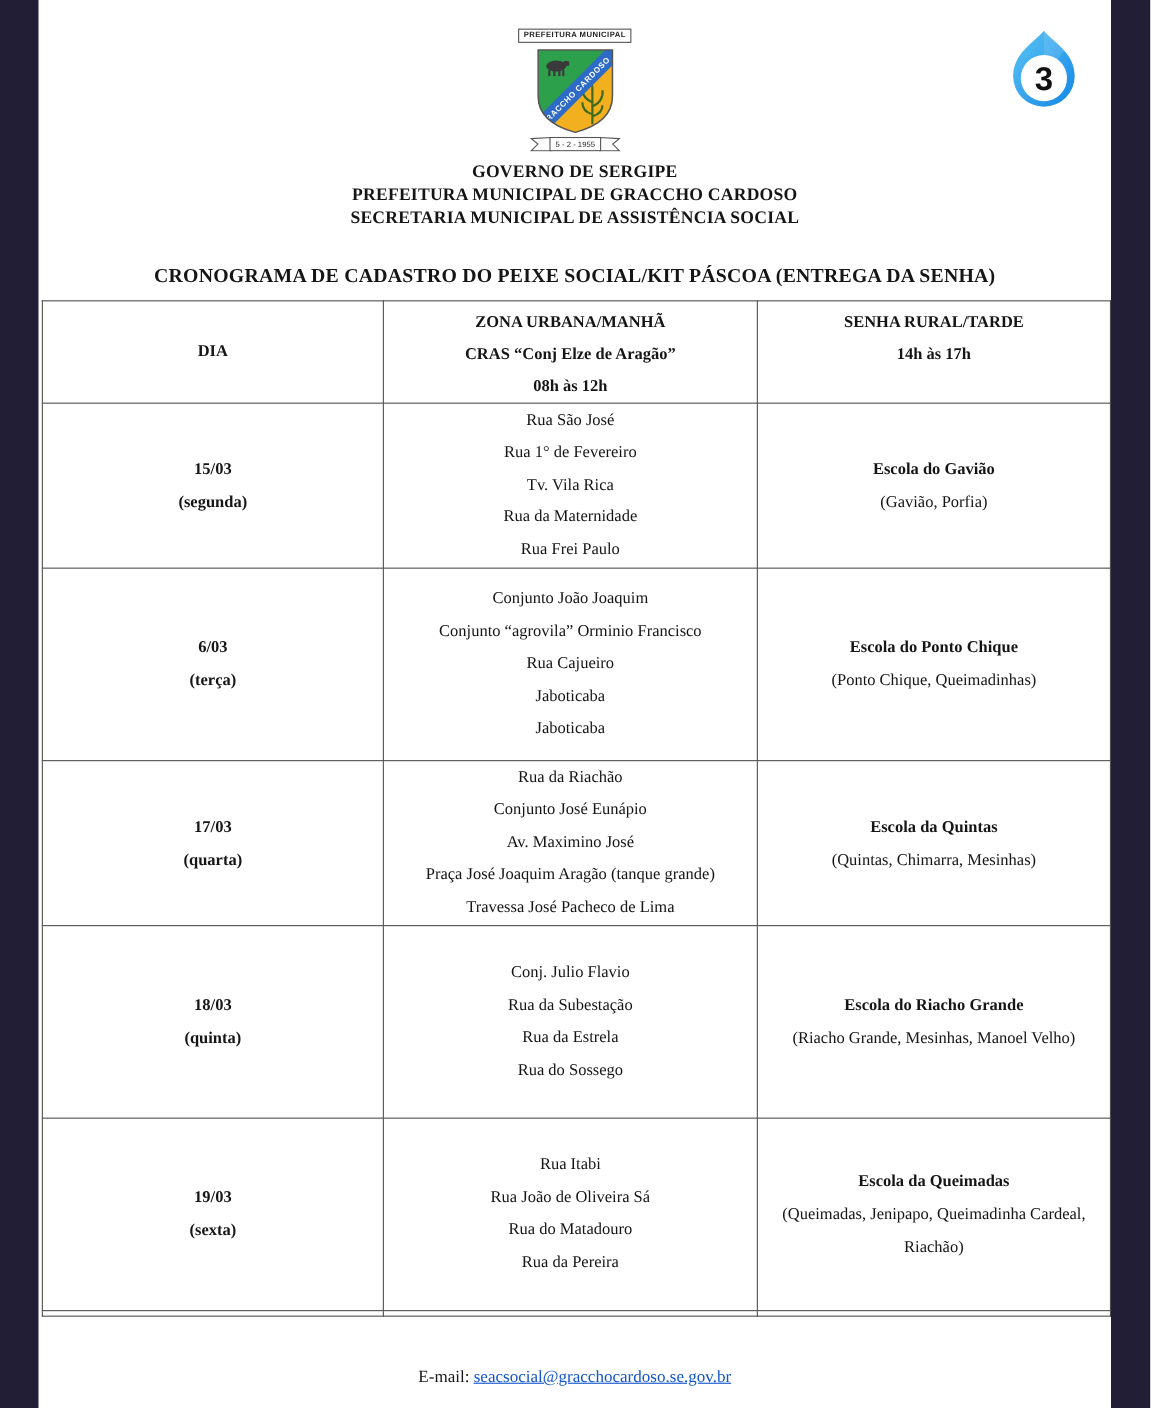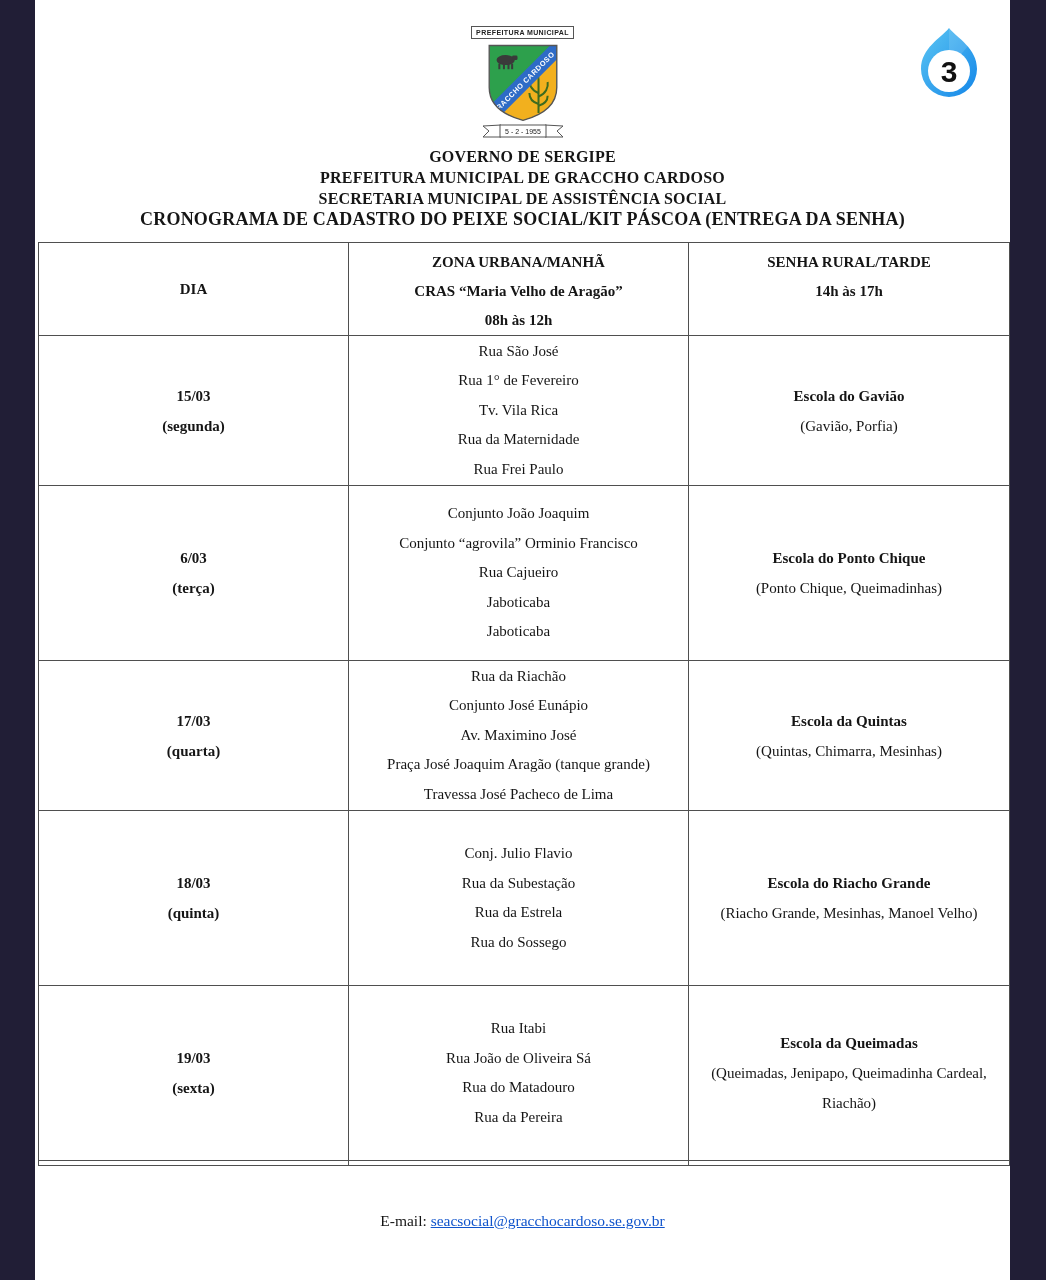--- a/index.html
+++ b/index.html
@@ -35,21 +35,21 @@
   }
   .shield-svg { display: block; margin: 1px auto 0; }
   .ribbon-svg { display: block; margin: 0 auto; }
 
   
   .org-header { margin-top: 8px; text-align: center; }
   .org-line { font-size: 16px; font-weight: bold; line-height: 21px; letter-spacing: .2px; }
 
   
   .doc-title {
-    text-align: center;
+    margin-top: 31px; text-align: center;
     font-size: 18px; font-weight: bold; letter-spacing: .2px;
   }
 
   
   table.schedule {
     margin: 12px 0 0 3px;
     border-collapse: collapse;
     width: 971px;
     table-layout: fixed;
   }
@@ -170,21 +170,21 @@
           <col class="c-urban">
           <col class="c-rural">
         </colgroup>
       <tbody>
           <tr class="head-row">
         <th class="dia">
           <div class="hline">DIA</div>
         </th>
         <th>
           <div class="hline">ZONA URBANA/MANHÃ</div>
-          <div class="hline">CRAS “Maria Velho de Aragão”</div>
+          <div class="hline">CRAS “Conj Elze de Aragão”</div>
           <div class="hline">08h às 12h</div>
         </th>
         <th>
           <div class="hline">SENHA RURAL/TARDE</div>
           <div class="hline">14h às 17h</div>
         </th>
       </tr>
 
       <tr class="r-150">
         <td class="date-cell">

